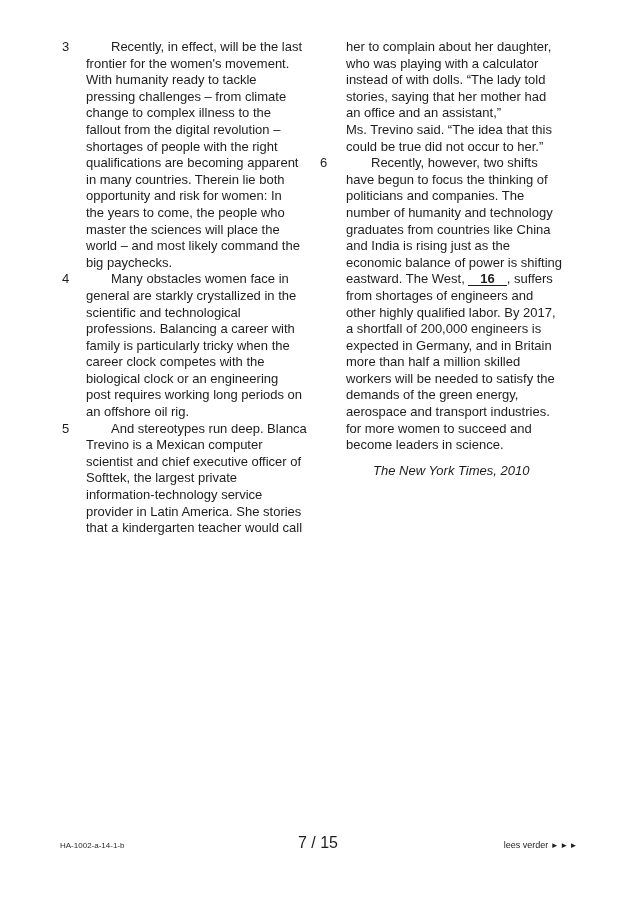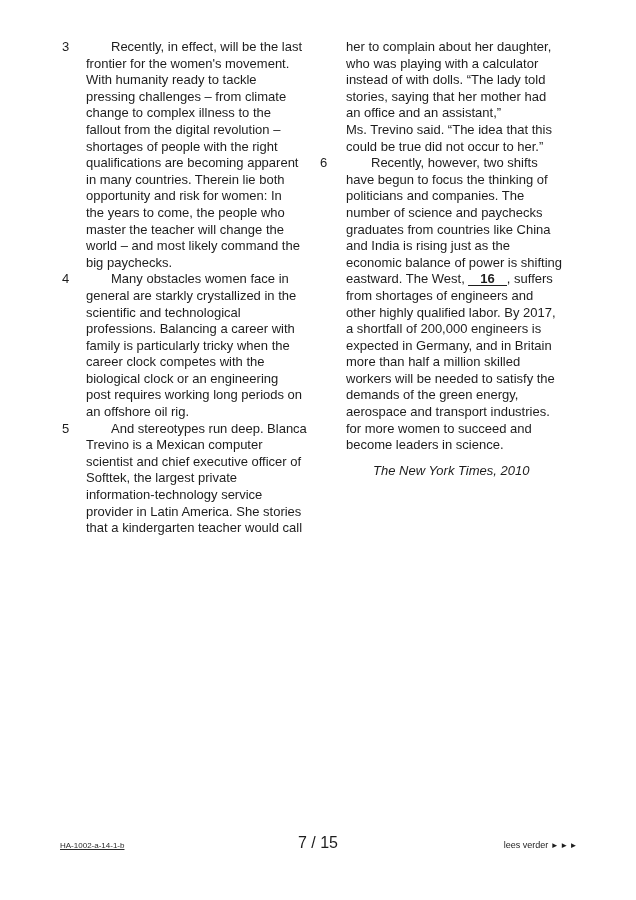--- a/index.html
+++ b/index.html
@@ -47,21 +47,20 @@
     margin-left: 53px;
     white-space: nowrap;
   }
   .footer-code {
     position: absolute;
     left: 60px;
     top: 841px;
     font-size: 8px;
     line-height: 10px;
     color: #2a2a2a;
-    text-decoration: underline;
   }
   .footer-page {
     position: absolute;
     left: 0;
     top: 836px;
     width: 100%;
     text-align: center;
     font-size: 16px;
     line-height: 14px;
   }
@@ -89,21 +88,21 @@
         <div class="line">frontier for the women's movement.</div>
         <div class="line">With humanity ready to tackle</div>
         <div class="line">pressing challenges – from climate</div>
         <div class="line">change to complex illness to the</div>
         <div class="line">fallout from the digital revolution –</div>
         <div class="line">shortages of people with the right</div>
         <div class="line">qualifications are becoming apparent</div>
         <div class="line">in many countries. Therein lie both</div>
         <div class="line">opportunity and risk for women: In</div>
         <div class="line">the years to come, the people who</div>
-        <div class="line">master the teacher will change the</div>
+        <div class="line">master the sciences will place the</div>
         <div class="line">world – and most likely command the</div>
         <div class="line">big paychecks.</div>
       </div>
       <div class="para">
         <span class="para-num">4</span>
         <div class="line first">Many obstacles women face in</div>
         <div class="line">general are starkly crystallized in the</div>
         <div class="line">scientific and technological</div>
         <div class="line">professions. Balancing a career with</div>
         <div class="line">family is particularly tricky when the</div>
@@ -131,21 +130,21 @@
         <div class="line">stories, saying that her mother had</div>
         <div class="line">an office and an assistant,”</div>
         <div class="line">Ms. Trevino said. “The idea that this</div>
         <div class="line">could be true did not occur to her.”</div>
       </div>
       <div class="para">
         <span class="para-num">6</span>
         <div class="line first">Recently, however, two shifts</div>
         <div class="line">have begun to focus the thinking of</div>
         <div class="line">politicians and companies. The</div>
-        <div class="line">number of science and paychecks</div>
+        <div class="line">number of humanity and technology</div>
         <div class="line">graduates from countries like China</div>
         <div class="line">and India is rising just as the</div>
         <div class="line">economic balance of power is shifting</div>
         <div class="line">eastward. The West, <span class="gap">16</span>, suffers</div>
         <div class="line">from shortages of engineers and</div>
         <div class="line">other highly qualified labor. By 2017,</div>
         <div class="line">a shortfall of 200,000 engineers is</div>
         <div class="line">expected in Germany, and in Britain</div>
         <div class="line">more than half a million skilled</div>
         <div class="line">workers will be needed to satisfy the</div>

